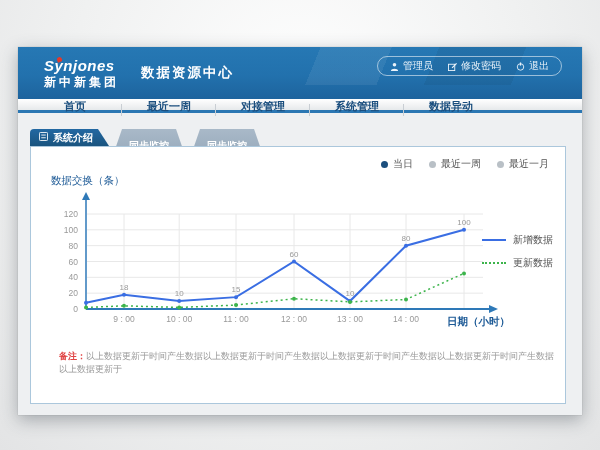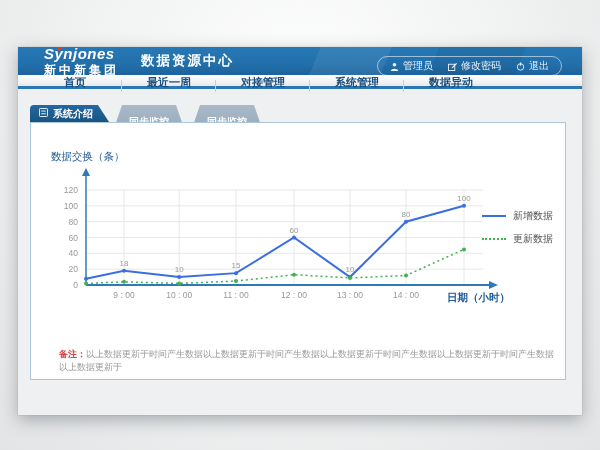--- a/index.html
+++ b/index.html
@@ -9,21 +9,21 @@
     background:radial-gradient(ellipse at 50% 25%, #ffffff 0%, #f0f1f1 55%, #e3e4e5 100%);
     position:relative;
   }
   .window {
     position:absolute; left:18px; top:47px; width:564px; height:368px;
     background:#eef0f2;
     box-shadow:0 5px 16px rgba(55,65,75,.38), 0 0 1px rgba(0,0,0,.25);
   }
   
   .header {
-    position:relative; height:28px; overflow:hidden;
+    position:relative; height:52px; overflow:hidden;
     background:linear-gradient(180deg,#2678b4 0%, #2271ad 55%, #1d639d 100%);
     display:flex; align-items:center;
   }
   .header-deco {
     position:absolute; right:0; top:0; width:380px; height:38px; pointer-events:none;
     background:
       linear-gradient(112deg, transparent 30%, rgba(255,255,255,.07) 30%, rgba(255,255,255,.07) 48%, transparent 48%),
       linear-gradient(112deg, transparent 60%, rgba(0,0,0,.06) 60%, rgba(0,0,0,.06) 82%, transparent 82%);
   }
   .logo { margin-left:26px; line-height:1; position:relative; z-index:2; }
@@ -77,21 +77,21 @@
   .radio-opt { display:flex; align-items:center; gap:5px; font-size:10px; color:#555; cursor:pointer; }
   .radio-dot { width:7px; height:7px; border-radius:50%; }
   .y-title { position:absolute; left:20px; top:27px; font-size:10.5px; font-weight:normal; color:#1d5a96; }
   .chart-svg { position:absolute; left:0; top:40px; }
   .series-legend { position:absolute; right:12px; top:86px; display:flex; flex-direction:column; gap:9px;text-align:right; }
   .legend-row { display:flex; align-items:center; gap:7px; cursor:pointer; }
   .line-sample { width:24px; height:0; }
   .line-sample.solid { border-top:2px solid; }
   .line-sample.dotted { border-top:2px dotted; }
   .legend-label { font-size:10px; color:#555; }
-  .note { position:absolute; left:28px; top:225px; font-size:9px; color:#999; width:495px; line-height:1.4; }
+  .note { position:absolute; left:28px; top:203px; font-size:9px; color:#999; width:495px; line-height:1.4; }
   .note-label { color:#e04444; font-weight:bold; }
 </style>
 </head>
 <body>
 
 <div class="window">
 
   <div class="header">
     <div class="header-deco"></div>
     <div class="logo">
@@ -154,20 +154,34 @@
       <div class="tab inactive">
         <span>同步监控</span>
       </div>
       <div class="tab inactive">
         <span>同步监控</span>
       </div>
     </div>
 
     <div class="panel">
 
+      <div class="radio-legend">
+        <div class="radio-opt">
+          <span class="radio-dot" style="background: rgb(27, 79, 125);"></span>
+          <span>当日</span>
+        </div>
+        <div class="radio-opt">
+          <span class="radio-dot" style="background: rgb(185, 192, 198);"></span>
+          <span>最近一周</span>
+        </div>
+        <div class="radio-opt">
+          <span class="radio-dot" style="background: rgb(185, 192, 198);"></span>
+          <span>最近一月</span>
+        </div>
+      </div>
 
       <div class="y-title">数据交换（条）</div>
 
       <svg class="chart-svg" width="536" height="148" viewBox="0 0 536 148">
           <text x="47" y="125" text-anchor="end" font-size="8.5" fill="#999999">0</text>
           <line x1="56" y1="106.16666666666667" x2="452" y2="106.16666666666667" stroke="#e8e8e8" stroke-width="1"></line>
           <text x="47" y="109.16666666666667" text-anchor="end" font-size="8.5" fill="#999999">20</text>
           <line x1="56" y1="90.33333333333334" x2="452" y2="90.33333333333334" stroke="#e8e8e8" stroke-width="1"></line>
           <text x="47" y="93.33333333333334" text-anchor="end" font-size="8.5" fill="#999999">40</text>
           <line x1="56" y1="74.5" x2="452" y2="74.5" stroke="#e8e8e8" stroke-width="1"></line>

